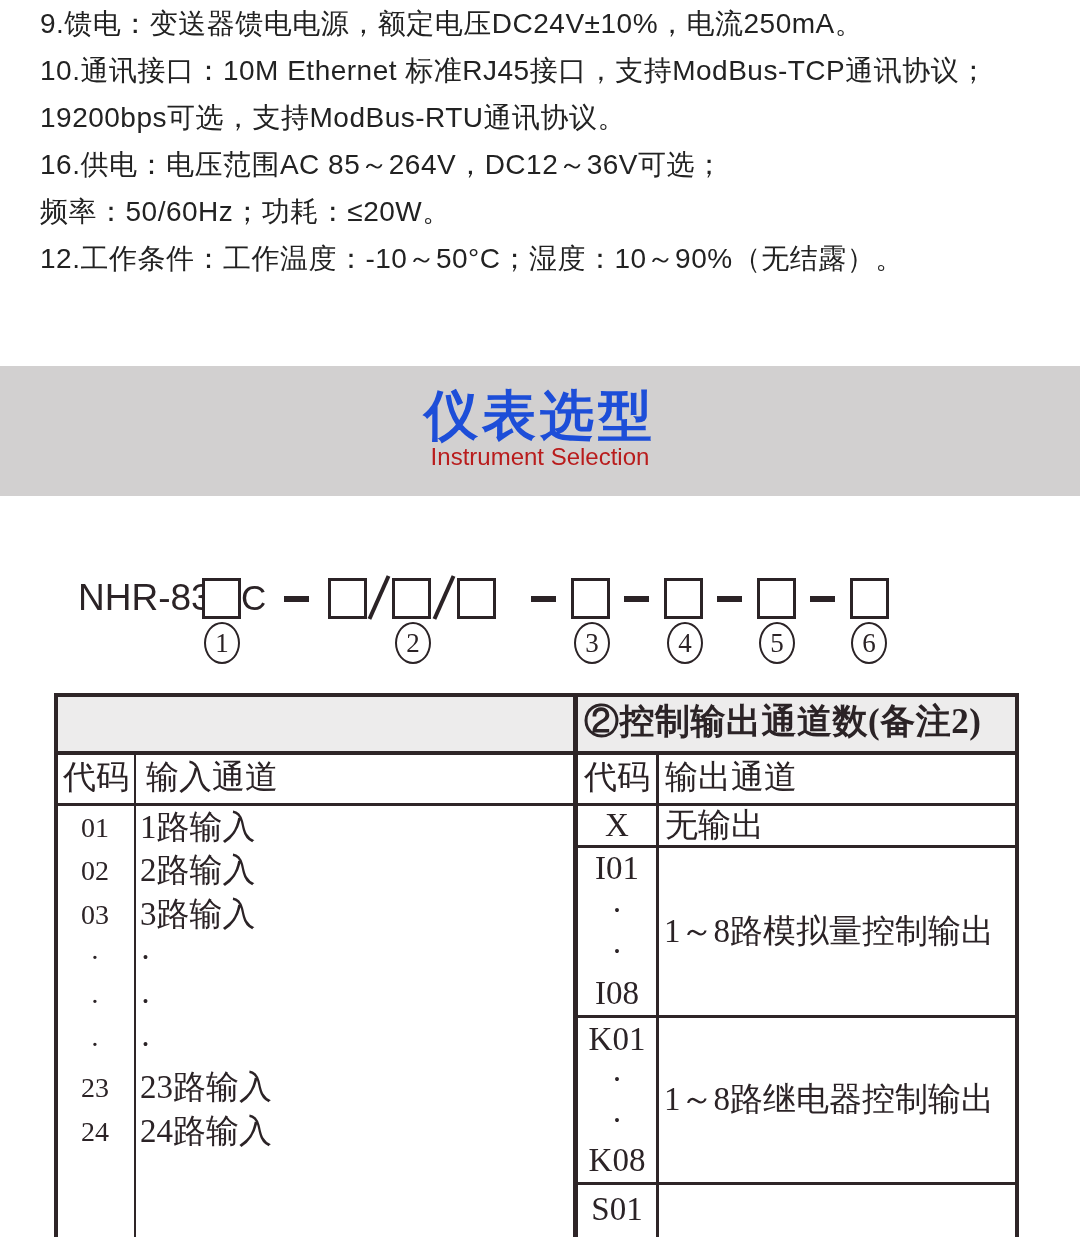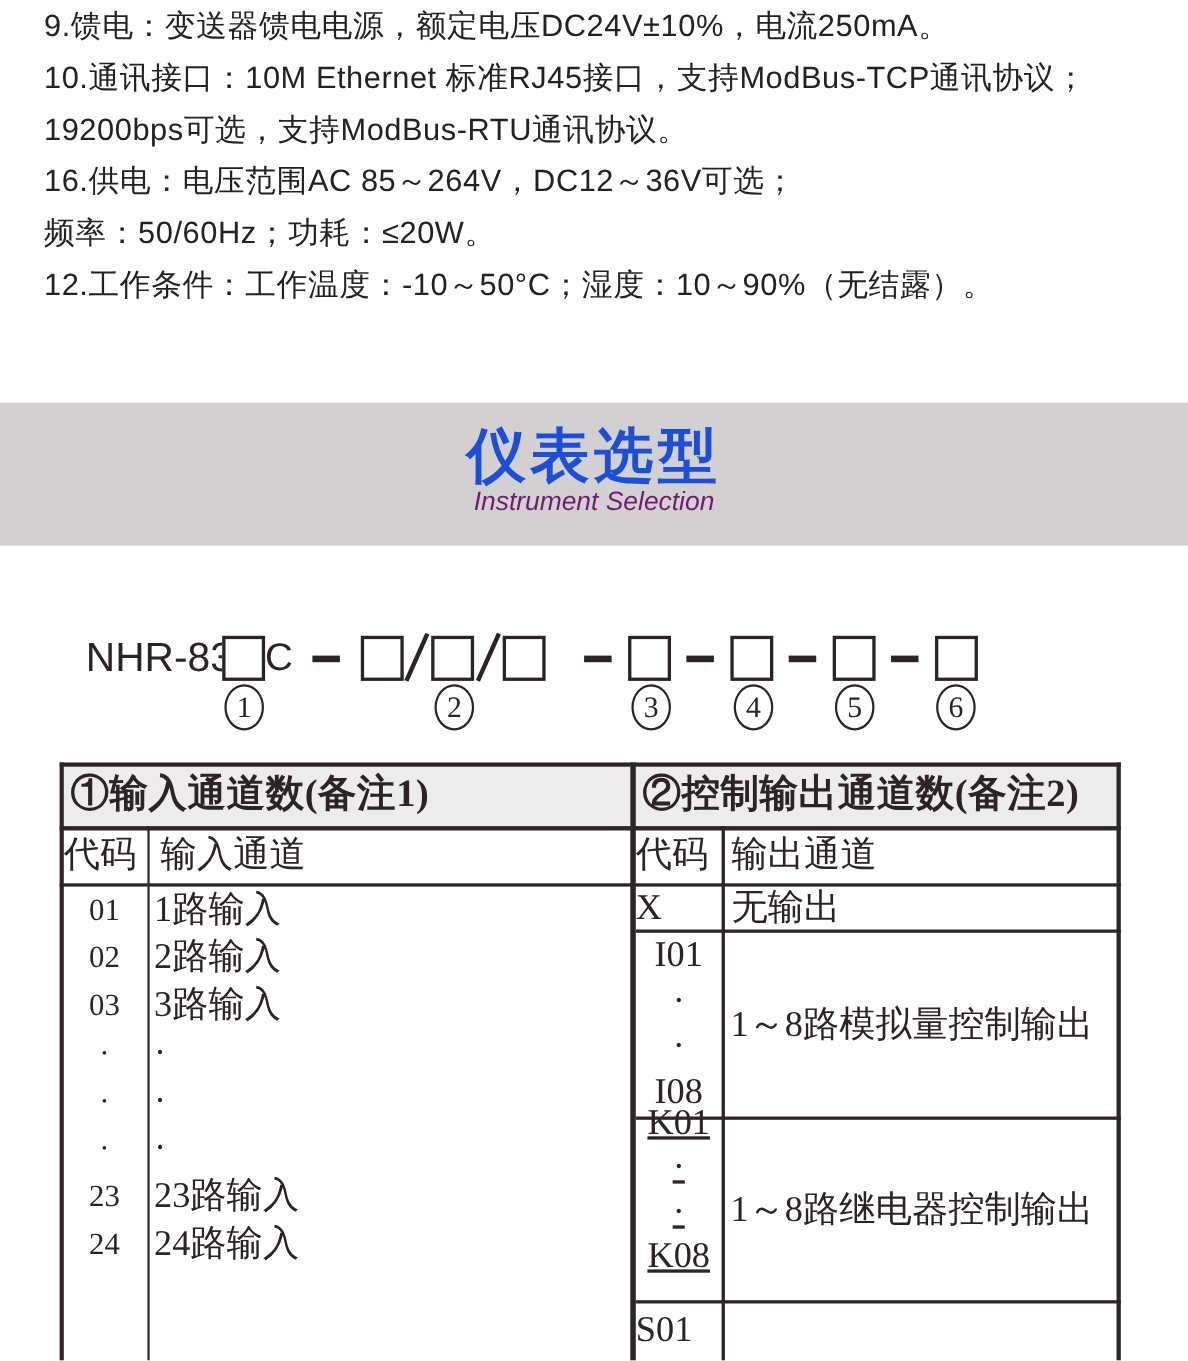--- a/index.html
+++ b/index.html
@@ -24,21 +24,21 @@
   
   .banner{
     position:absolute;left:0;top:366px;width:1080px;height:130px;
     background:var(--banner-bg);text-align:center;
   }
   .banner-title{
     margin-top:20px;font-size:54px;line-height:58px;font-weight:600;
     letter-spacing:4px;color:#1d4ed8;font-family:"Liberation Sans",sans-serif;
   }
   .banner-subtitle{
-    font-size:24px;line-height:26px;font-weight:500;color:#701a75;letter-spacing:0;font-style:italic;
+    font-size:24px;line-height:26px;font-weight:500;color:#b91c1c;letter-spacing:0;
   }
   
   .code-area{position:absolute;left:0;top:0;width:1080px;height:0;}
   .code-prefix{
     position:absolute;left:78px;top:577px;height:41px;line-height:41px;
     font-size:37px;font-weight:500;letter-spacing:0px;color:var(--ink);
     font-family:Liberation Sans, sans-serif;
   }
   .code-letter{
     position:absolute;left:241px;top:577px;height:41px;line-height:41px;
@@ -63,21 +63,21 @@
   .sel-table{position:absolute;left:54px;top:693px;width:965px;height:544px;overflow:hidden;
     font-family:"Liberation Serif",serif;color:var(--ink);}
   .cell{position:absolute;}
   .hline,.vline{position:absolute;background:var(--border);}
   .th-bg{position:absolute;background:var(--header-bg);}
   .th-text{
     position:absolute;font-size:35px;font-weight:700;letter-spacing:0.5px;
     height:58px;line-height:56px;white-space:nowrap;
   }
   .sub-text{font-size:33px;height:53px;line-height:51px;white-space:nowrap;}
-  .ctr{}
+  .ctr{text-align:center;}
   .codes-col{
     position:absolute;display:flex;flex-direction:column;text-align:center;
     font-size:28px;
   }
   .codes-col span{display:block;}
   .desc-col{position:absolute;display:flex;flex-direction:column;font-size:33px;}
   .lh{height:43.4px;line-height:43.4px;white-space:nowrap;}
   .blk-codes{
     position:absolute;display:flex;flex-direction:column;justify-content:space-around;
     text-align:center;font-size:33px;
@@ -132,21 +132,20 @@
     <div class="codenum" style="left:667px;">4</div>
     <div class="codenum" style="left:759px;">5</div>
     <div class="codenum" style="left:851px;">6</div>
   </div>
 
   <div class="sel-table">
 
     <div class="th-bg" style="left:0;top:0;width:519px;height:58px;"></div>
     <div class="th-bg" style="left:524px;top:0;width:441px;height:58px;"></div>
 
-    <div class="th-text" style="left:10px;top:1px;">①输入通道数(备注1)</div>
     <div class="th-text" style="left:530px;top:1px;">②控制输出通道数(备注2)</div>
 
     <div class="cell sub-text ctr" style="left:4px;top:59px;width:76px;">代码</div>
     <div class="cell sub-text" style="left:92px;top:59px;">输入通道</div>
     <div class="cell sub-text ctr" style="left:524px;top:59px;width:78px;">代码</div>
     <div class="cell sub-text" style="left:611px;top:59px;">输出通道</div>
 
     <div class="codes-col" style="left:2px;top:113px;width:78px;">
       <span class="lh">01</span>
       <span class="lh">02</span>
@@ -173,21 +172,21 @@
     <div class="row-text" style="left:611px;top:112px;">无输出</div>
 
     <div class="blk-codes" style="left:524px;top:155px;width:78px;height:166px;">
       <span>I01</span>
       <span>·</span>
       <span>·</span>
       <span>I08</span>
     </div>
     <div class="blk-desc" style="left:610px;top:155px;width:353px;height:166px;">1～8路模拟量控制输出</div>
 
-    <div class="blk-codes" style="left:524px;top:308px;width:78px;height:162px;text-decoration:underline;">
+    <div class="blk-codes" style="left:524px;top:326px;width:78px;height:162px;">
       <span>K01</span>
       <span>·</span>
       <span>·</span>
       <span>K08</span>
     </div>
     <div class="blk-desc" style="left:610px;top:326px;width:353px;height:160px;">1～8路继电器控制输出</div>
 
     <div class="row-text ctr" style="left:524px;top:496px;width:78px;">S01</div>
     <div class="row-text" style="left:611px;top:496px;"></div>
 

